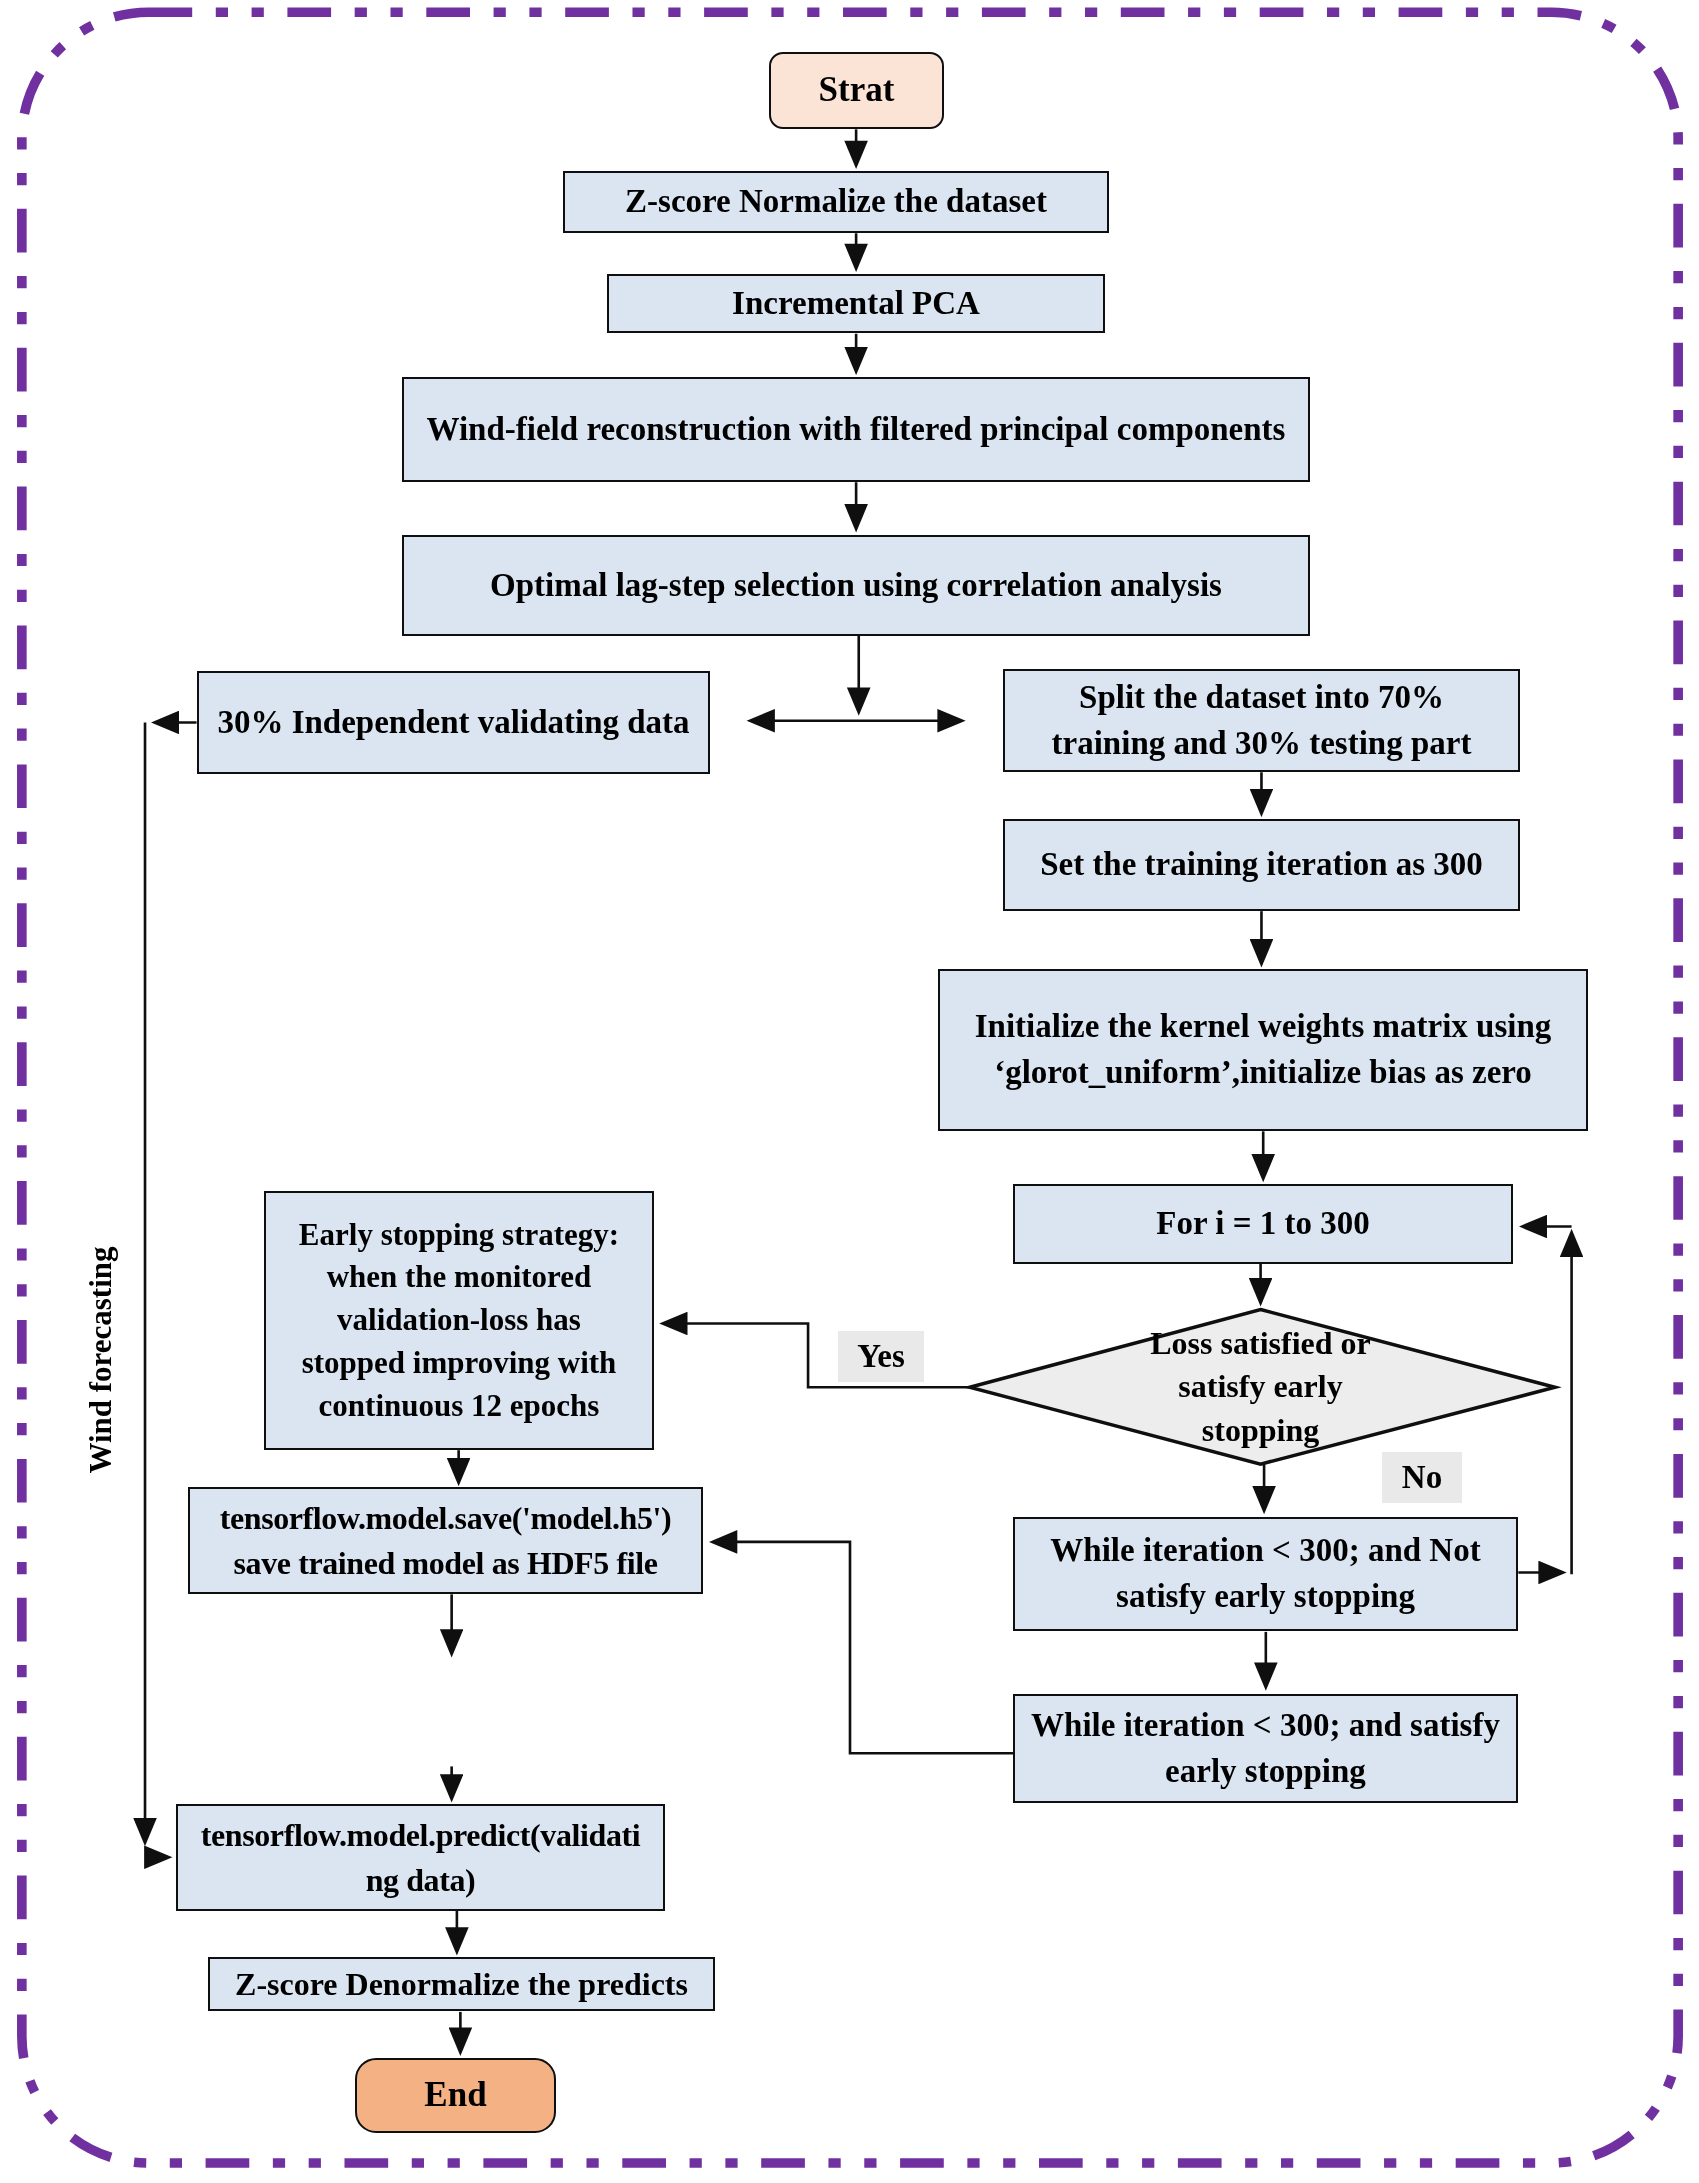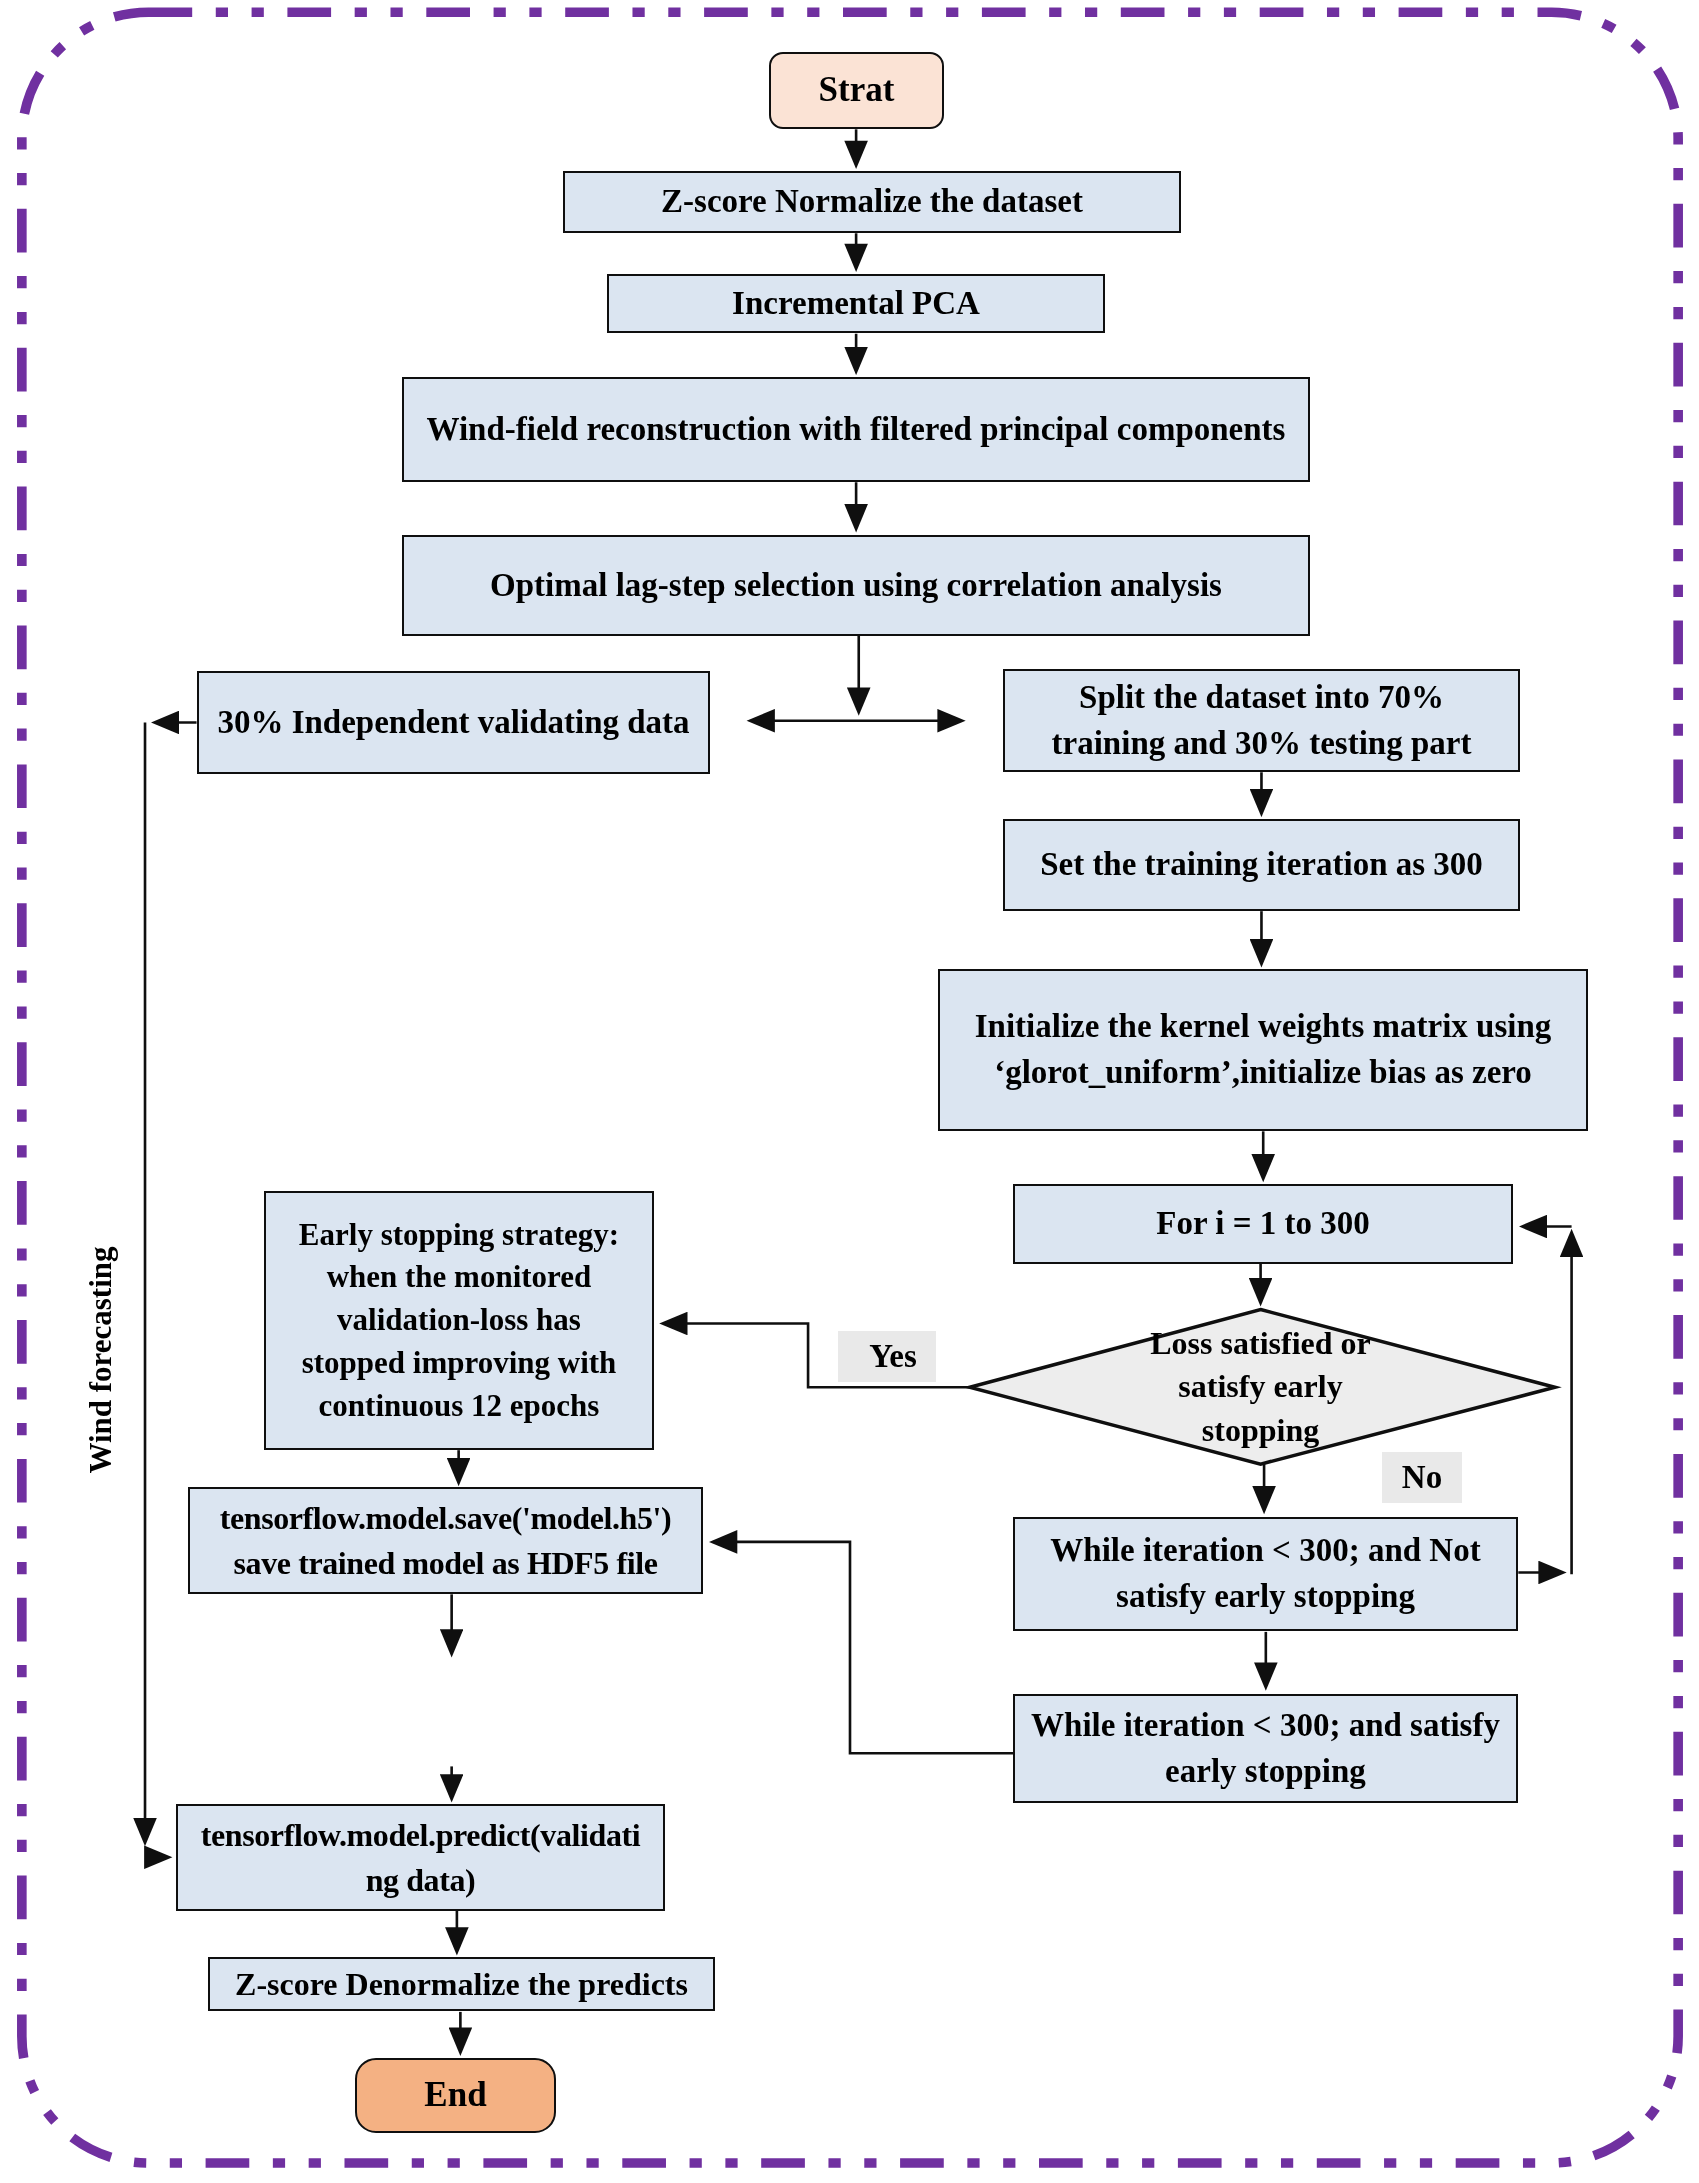--- a/index.html
+++ b/index.html
@@ -116,21 +116,21 @@
     <line x1="517" y1="1825" x2="517" y2="1892" stroke="#0f0f0f" stroke-width="3" marker-end="url(#ah)"></line>
     <line x1="517" y1="2022" x2="517" y2="2058" stroke="#0f0f0f" stroke-width="3" marker-end="url(#ah)"></line>
     <line x1="523" y1="2187" x2="523" y2="2233" stroke="#0f0f0f" stroke-width="3" marker-end="url(#ah)"></line>
     <line x1="527" y1="2303" x2="527" y2="2348" stroke="#0f0f0f" stroke-width="3" marker-end="url(#ah)"></line>
 
     <polygon points="1443,1499 1780,1588 1443,1676 1110,1588" fill="#ededed" stroke="#0f0f0f" stroke-width="4"></polygon>
   </svg>
 
   <div class="node terminator start" style="left:769px;top:52px;width:175px;height:77px;">Strat</div>
 
-  <div class="node process" style="left:563px;top:171px;width:618px;height:62px;">Z-score Normalize the dataset</div>
+  <div class="node process" style="left:563px;top:171px;width:546px;height:62px;">Z-score Normalize the dataset</div>
 
   <div class="node process" style="left:607px;top:274px;width:498px;height:59px;">Incremental PCA</div>
 
   <div class="node process" style="left:402px;top:377px;width:908px;height:105px;">Wind-field reconstruction with filtered principal components</div>
 
   <div class="node process" style="left:402px;top:535px;width:908px;height:101px;">Optimal lag-step selection using correlation analysis</div>
 
   <div class="node process" style="left:197px;top:671px;width:513px;height:103px;">30% Independent validating data</div>
 
   <div class="node process" style="left:1003px;top:669px;width:517px;height:103px;">Split the dataset into 70%
@@ -163,20 +163,20 @@
 save trained model as HDF5 file</div>
 
 
   <div class="node process tight" style="left:176px;top:1804px;width:489px;height:107px;font-size:32px;">tensorflow.model.predict(validati
 ng data)</div>
 
   <div class="node process" style="left:208px;top:1957px;width:507px;height:54px;font-size:32px;">Z-score Denormalize the predicts</div>
 
   <div class="node terminator end" style="left:355px;top:2058px;width:201px;height:75px;">End</div>
 
-  <div class="edge-label" style="left:838px;top:1331px;width:86px;height:51px;padding-left:12px;">Yes</div>
+  <div class="edge-label" style="left:838px;top:1331px;width:86px;height:51px;">Yes</div>
 
   <div class="edge-label" style="left:1382px;top:1452px;width:80px;height:51px;">No</div>
 
   <div class="side-label">Wind forecasting</div>
 
 </div>
 
 
 </body></html>

